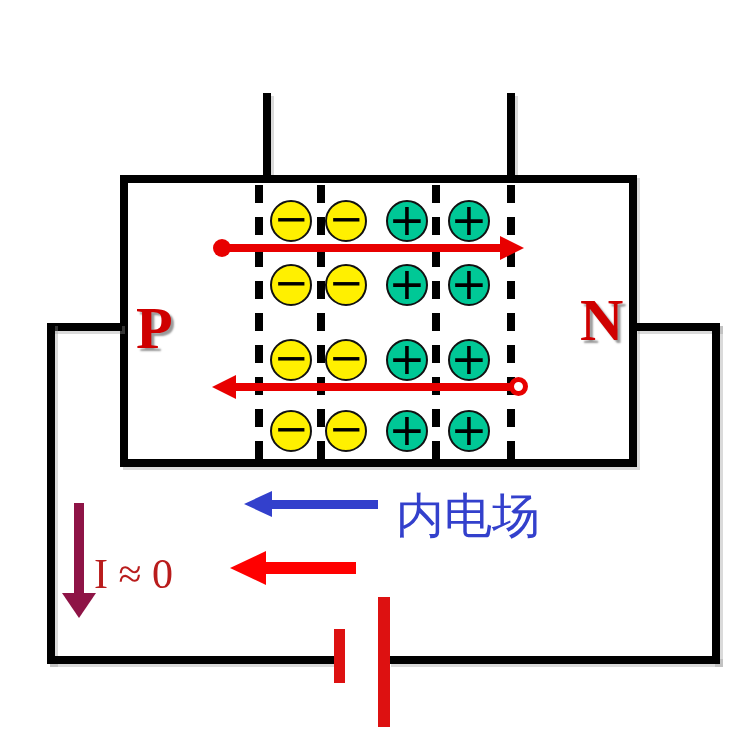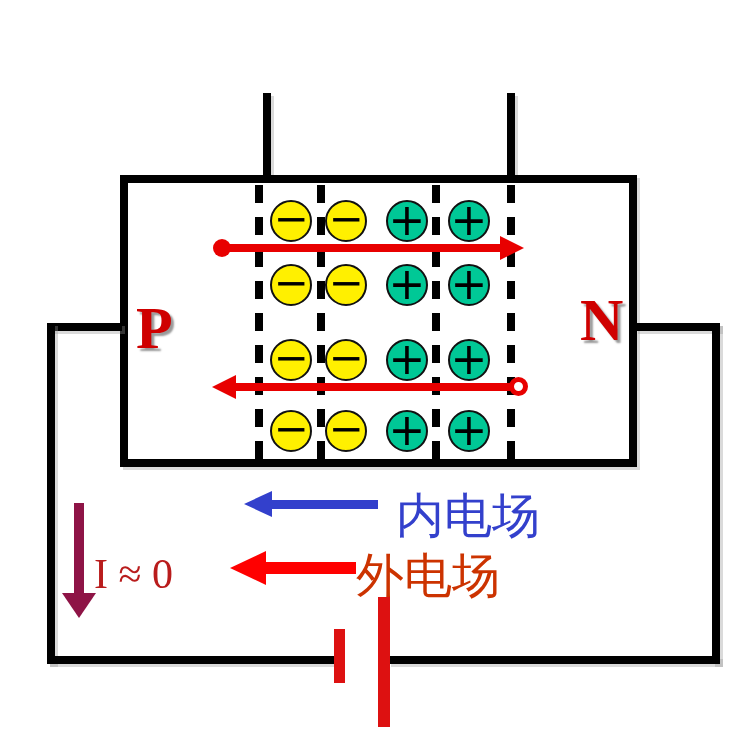--- a/index.html
+++ b/index.html
@@ -127,21 +127,20 @@
   <div>
     <div class="shaft" style="left:272px;top:500px;width:106px;height:9px;background:#3340CC;"></div>
     <div class="head" style="left:244px;top:491px;border-top:13px solid transparent;border-bottom:13px solid transparent;border-right:28px solid #3340CC;"></div>
   </div>
   <div class="field-label" style="left:396px;top:484px;color:#3340CC;">内电场</div>
 
   <div>
     <div class="shaft" style="left:266px;top:562px;width:90px;height:12px;background:#FF0000;"></div>
     <div class="head" style="left:230px;top:551px;border-top:17px solid transparent;border-bottom:17px solid transparent;border-right:36px solid #FF0000;"></div>
   </div>
-  <div class="field-label" style="left:356px;top:544px;color:#CC3300;">外电场</div>
 
   <div>
     <div class="shaft" style="left:74px;top:503px;width:10px;height:92px;background:#8E1446;"></div>
     <div class="head" style="left:62px;top:593px;border-left:17px solid transparent;border-right:17px solid transparent;border-top:25px solid #8E1446;"></div>
   </div>
   <div class="current-label">I ≈ 0</div>
 
   <div class="wire" style="left:47px;top:323px;width:75px;height:8px;"></div>
   <div class="wire" style="left:47px;top:323px;width:8px;height:341px;"></div>
   <div class="wire" style="left:635px;top:323px;width:85px;height:8px;"></div>

